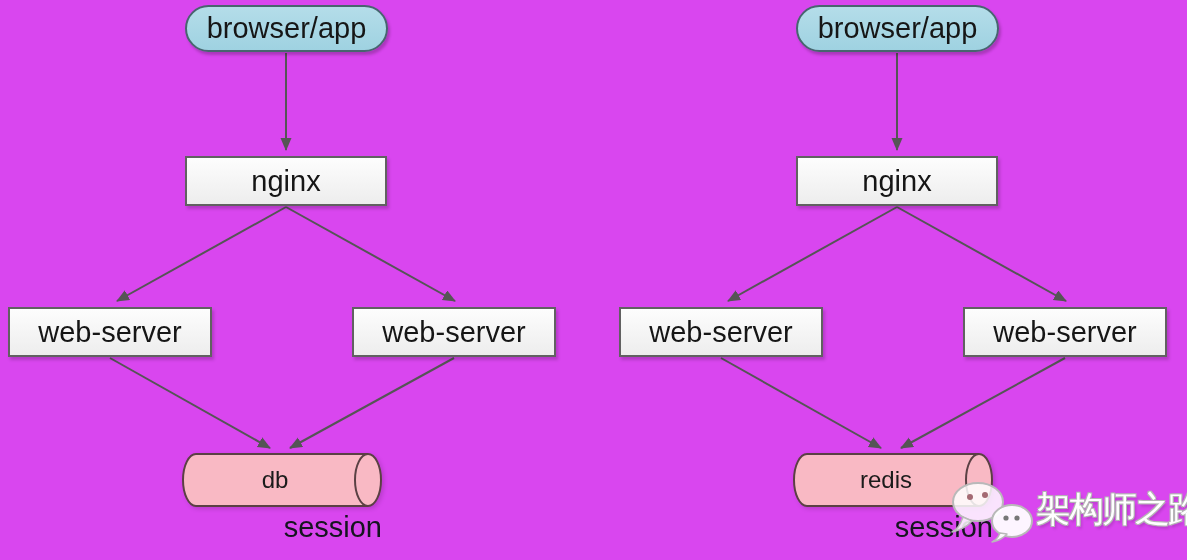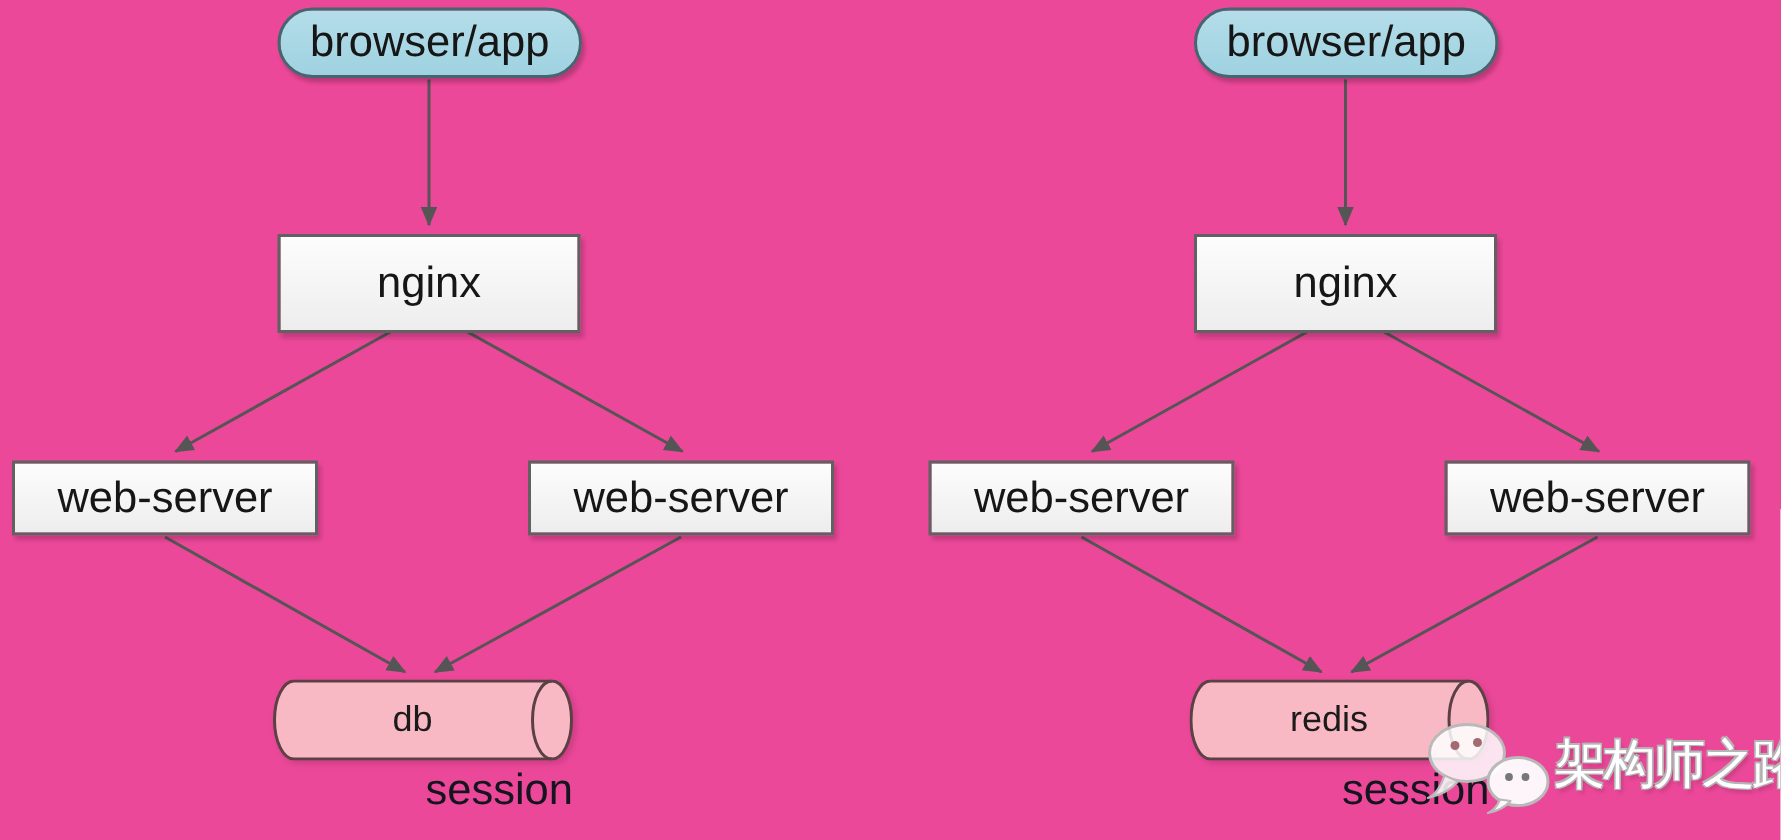--- a/index.html
+++ b/index.html
@@ -1,17 +1,17 @@
 <!DOCTYPE html>
 <html><head>
 <meta charset="utf-8">
 <style>
   html,body{margin:0;padding:0;background:#fff;}
   #stage{
-    position:relative;width:1187px;height:560px;background:#ec4899;overflow:hidden;
+    position:relative;width:1187px;height:560px;background:#d946ef;overflow:hidden;
     font-family:"Liberation Sans", sans-serif;
   }
   .diagram{position:absolute;top:0;width:560px;height:560px;}
   .diagram.left{left:4px;}
   .diagram.right{left:615px;}
   .arrows{position:absolute;left:0;top:0;width:560px;height:560px;}
 
   .node{
     position:absolute;display:flex;align-items:center;justify-content:center;
     font-size:29px;color:#161616;box-sizing:border-box;white-space:nowrap;
@@ -20,21 +20,21 @@
     left:181px;top:5px;width:203px;height:47px;
     background:linear-gradient(#b4dde9,#9fd2e1);
     border:2px solid #47656f;border-radius:24px;
     box-shadow:2px 3px 3px rgba(0,0,0,0.22);
   }
   .box{
     background:linear-gradient(#fdfdfd,#ededed);
     border:2px solid #616161;
     box-shadow:2px 3px 3px rgba(0,0,0,0.18);
   }
-  .lb{left:181px;top:156px;width:202px;height:66px;}
+  .lb{left:181px;top:156px;width:202px;height:50px;}
   .web-l{left:4px;top:307px;width:204px;height:50px;}
   .web-r{left:348px;top:307px;width:204px;height:50px;}
 
   .cyl{position:absolute;left:178px;top:453px;width:200px;height:54px;}
   .cyl svg{position:absolute;left:0;top:0;filter:drop-shadow(2px 2px 2px rgba(0,0,0,0.15));}
   .cyl-label{
     position:absolute;left:0;top:0;width:186px;height:54px;
     display:flex;align-items:center;justify-content:center;
     font-size:24px;color:#1b1b1b;
   }

